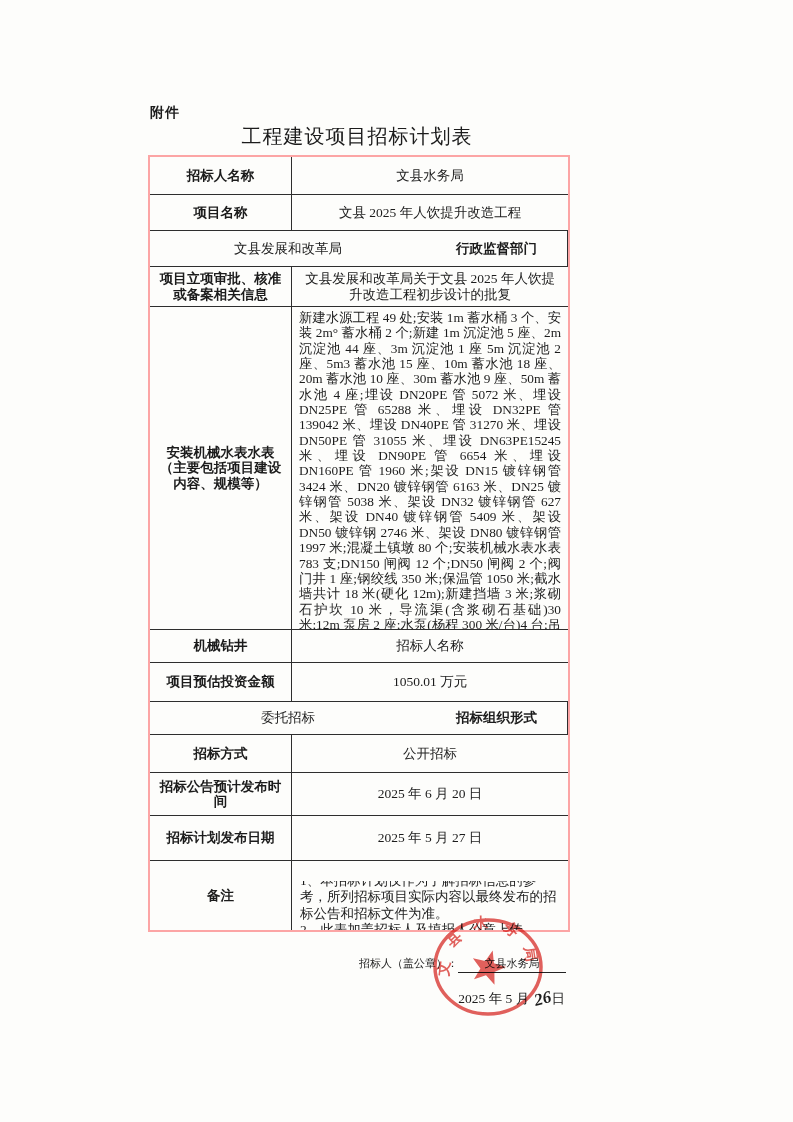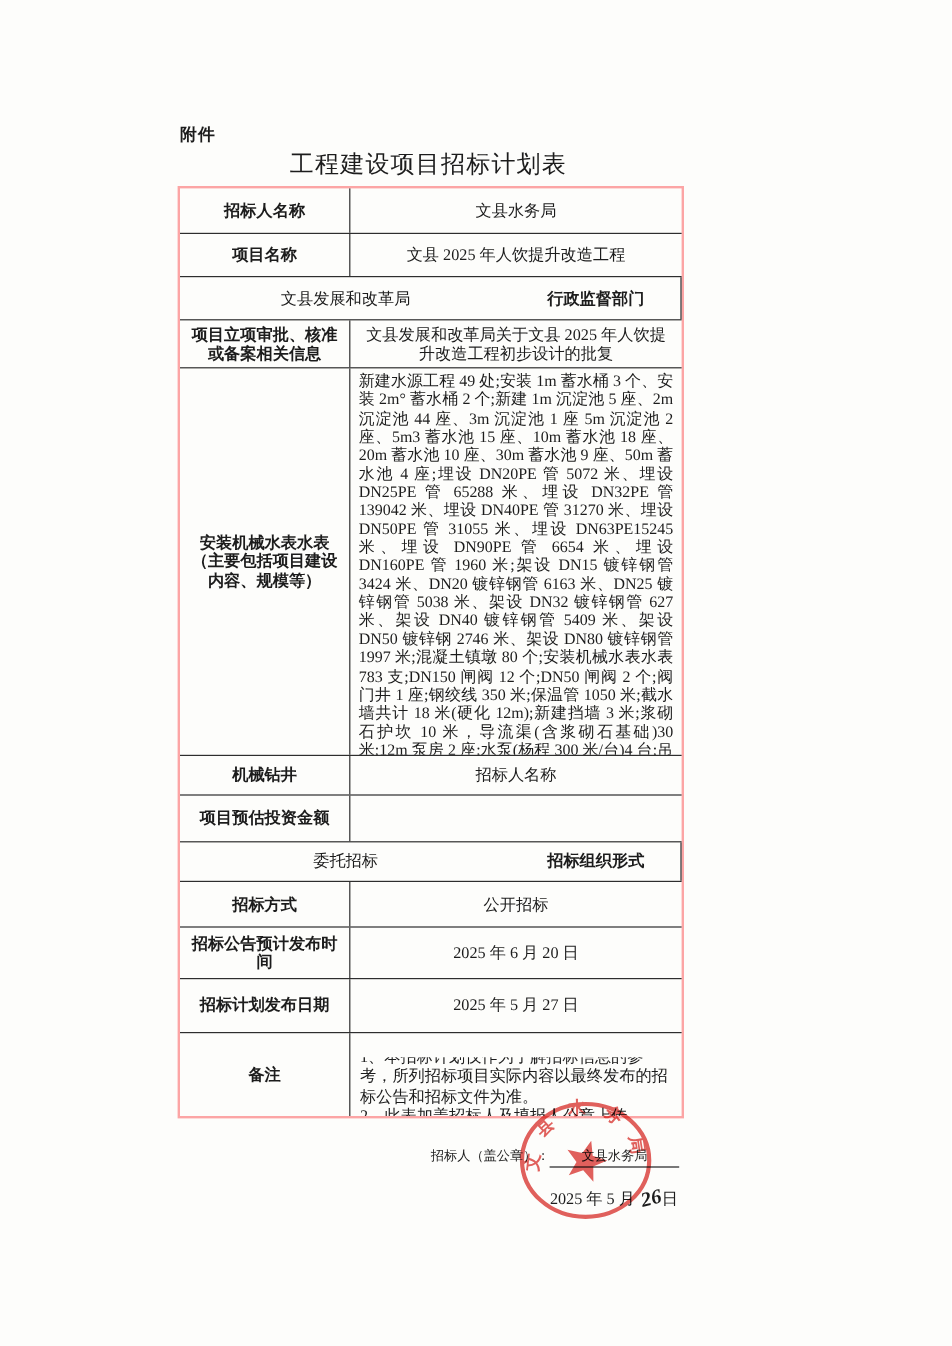--- a/index.html
+++ b/index.html
@@ -114,20 +114,21 @@
       <div class="cell value value-justify">新建水源工程 49 处;安装 1m 蓄水桶 3 个、安装 2m° 蓄水桶 2 个;新建 1m 沉淀池 5 座、2m 沉淀池 44 座、3m 沉淀池 1 座 5m 沉淀池 2 座、5m3 蓄水池 15 座、10m 蓄水池 18 座、20m 蓄水池 10 座、30m 蓄水池 9 座、50m 蓄水池 4 座;埋设 DN20PE 管 5072 米、埋设 DN25PE 管 65288 米、埋设 DN32PE 管 139042 米、埋设 DN40PE 管 31270 米、埋设 DN50PE 管 31055 米、埋设 DN63PE15245 米、埋设 DN90PE 管 6654 米、埋设 DN160PE 管 1960 米;架设 DN15 镀锌钢管 3424 米、DN20 镀锌钢管 6163 米、DN25 镀锌钢管 5038 米、架设 DN32 镀锌钢管 627 米、架设 DN40 镀锌钢管 5409 米、架设 DN50 镀锌钢 2746 米、架设 DN80 镀锌钢管 1997 米;混凝土镇墩 80 个;安装机械水表水表 783 支;DN150 闸阀 12 个;DN50 闸阀 2 个;阀门井 1 座;钢绞线 350 米;保温管 1050 米;截水墙共计 18 米(硬化 12m);新建挡墙 3 米;浆砌石护坎 10 米，导流渠(含浆砌石基础)30 米;12m 泵房 2 座;水泵(杨程 300 米/台)4 台;吊泵绳 35 米;机械钻井 2 眼(井口中 10cm);机械钻井 2 眼(井口中 22cm);水泥电线杆 10 根;木质电线 6 根;三项输电线路(铜芯绝缘电力电缆，YJV-3x16)1310 米、配电箱 4 个等配套设施。</div>
     </div>
 
     <div class="row r5">
       <div class="cell label">机械钻井</div>
       <div class="cell value">招标人名称</div>
     </div>
 
     <div class="row r6">
       <div class="cell label">项目预估投资金额</div>
+      <div class="cell value">1050.01 万元</div>
     </div>
 
     <div class="row r7">
       <div class="cell value">委托招标</div>
       <div class="cell label">招标组织形式</div>
     </div>
 
     <div class="row r8">
       <div class="cell label">招标方式</div>
       <div class="cell value">公开招标</div>

